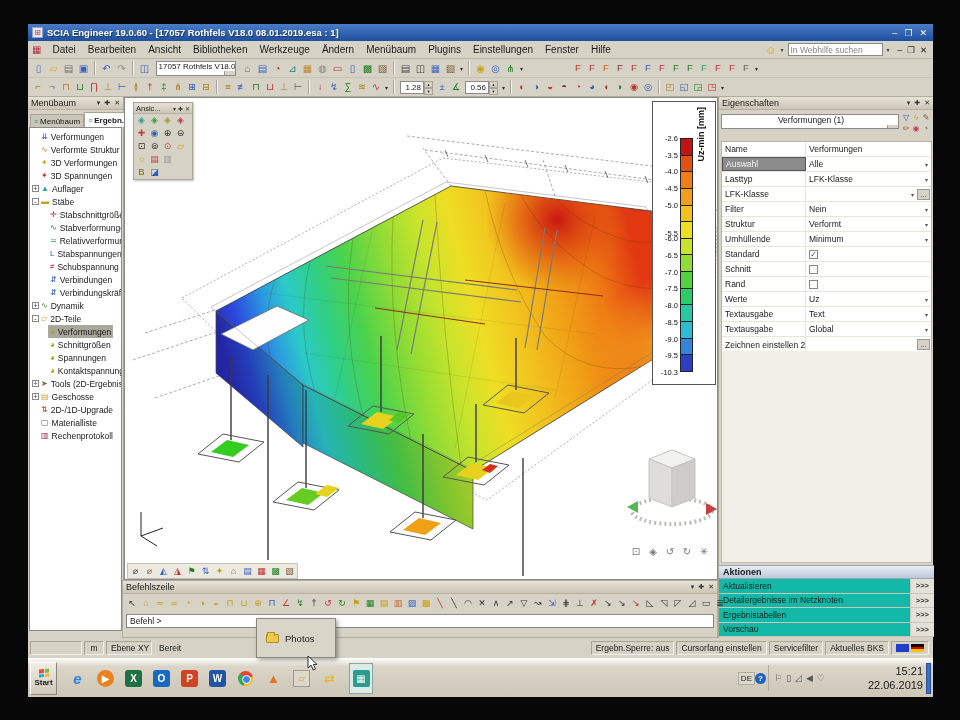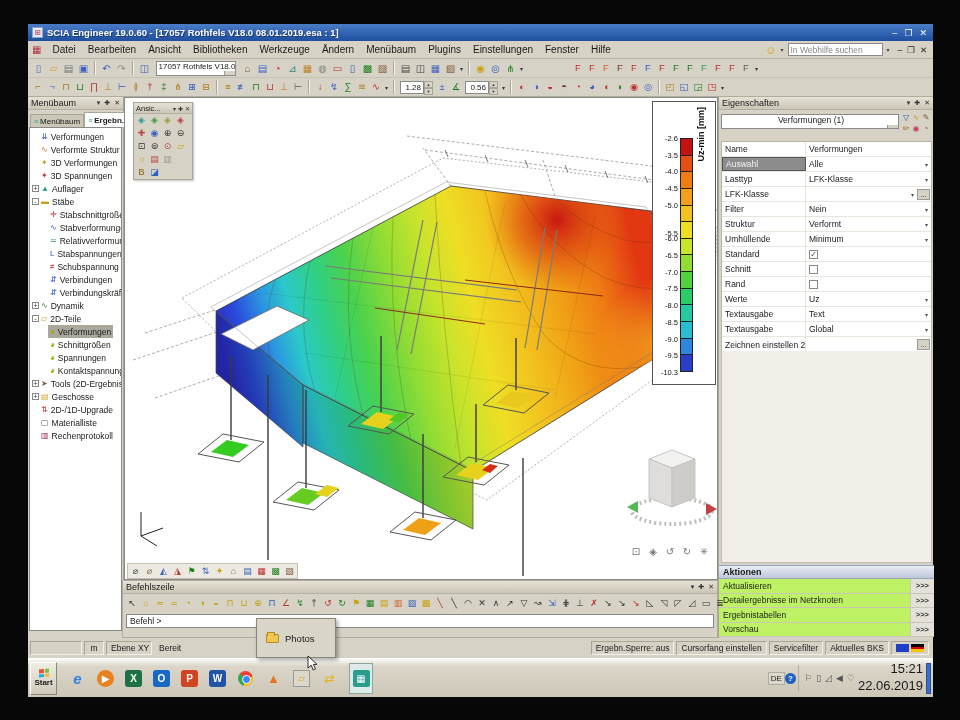--- a/index.html
+++ b/index.html
@@ -98,21 +98,21 @@
 .plabel{width:84px;padding-left:3px;border-right:1px solid #e8e5dc;display:flex;align-items:center;white-space:nowrap;overflow:hidden;}
 .prow.selected .plabel{background:#8c8c8c;color:#f4f4f4;border:1px solid #555;}
 .pval{flex:1;display:flex;align-items:center;padding-left:3px;position:relative;white-space:nowrap;}
 .pcaret{position:absolute;right:3px;font-size:6px;color:#555;}
 .pcaret.shift{right:17px;}
 .pellipsis{position:absolute;right:1px;top:2px;width:13px;height:11px;background:#d6d2c6;border:1px solid #999;font-size:7px;line-height:9px;text-align:center;}
 .pcheck{width:9px;height:9px;border:1px solid #888;background:#fff;font-size:8px;line-height:8px;text-align:center;color:#444;}
 .rp-empty{position:absolute;left:2px;top:254px;width:211px;height:212px;background:#f1efe8;border:1px solid #c0bcb0;border-top:none;}
 .actions{position:absolute;left:0;top:468px;width:215px;}
 .actions-head{height:14px;background:linear-gradient(#e9edf5,#bec8da);border-top:1px solid #9aa4b8;border-bottom:1px solid #9aa4b8;font-size:9px;font-weight:bold;display:flex;align-items:center;padding:0 4px;}
-.action-row{height:14.5px;background:#bef264;border-bottom:1px solid #cac6ba;display:flex;align-items:stretch;font-size:8.5px;}
+.action-row{height:14.5px;background:#14b8a6;border-bottom:1px solid #cac6ba;display:flex;align-items:stretch;font-size:8.5px;}
 .action-label{display:flex;align-items:center;padding-left:4px;flex:1;white-space:nowrap;overflow:hidden;}
 .action-arrow{border-left:1px solid #cac6ba;padding:0 5px;font-size:7.5px;font-weight:bold;color:#333;background:#e4e1d8;display:flex;align-items:center;}
 
 
 .cmdpanel{position:absolute;left:94px;top:556px;width:596px;height:58px;background:#d6d2c6;border:1px solid #b0ac9e;}
 .cmd-icons{display:flex;align-items:center;padding:1px 2px;height:17px;}
 .cmd-icons .ticon{width:14px;height:14px;font-size:9px;line-height:14px;}
 .cmd-right{margin-left:auto;display:flex;}
 .cmd-input{margin:3px 3px 0 3px;height:14px;background:#fff;border:1px solid #888;font-size:8.5px;display:flex;align-items:center;padding-left:3px;}
 
@@ -139,21 +139,21 @@
 .tb-app.bordered{border:1px solid #999;background:#dcd8cc;font-size:9px;}
 .chromeball{width:15px;height:15px;border-radius:50%;background:conic-gradient(from -45deg,#ea4335 0 33%,#fbbc05 33% 66%,#34a853 66% 100%);position:relative;}
 .chromeball::after{content:"";position:absolute;left:4px;top:4px;width:7px;height:7px;border-radius:50%;background:#4285f4;border:1.5px solid #fff;}
 .scia-active{width:24px;height:31px;background:#dcebe8;border:1px solid #8aa6a2;display:flex;align-items:center;justify-content:center;}
 .scia-inner{width:17px;height:17px;background:#2a9d8f;border-radius:2px;color:#fff;font-size:10px;line-height:17px;text-align:center;font-weight:bold;}
 .tray{margin-left:auto;display:flex;align-items:center;}
 .lang-box{border:1px solid #b0ac9e;padding:0 2px;font-size:8px;height:13px;line-height:12px;background:#dcd8cc;}
 .help-ball{width:11px;height:11px;border-radius:50%;background:#2060c0;color:#fff;font-size:8px;font-weight:bold;text-align:center;line-height:11px;}
 .tray-icons{display:flex;align-items:center;gap:4px;border-left:1px solid #b0ac9e;padding-left:5px;margin-left:2px;height:26px;}
 .tray-icons span{font-size:9px;color:#555;}
-.clock{font-size:13px;text-align:right;line-height:1.3;padding:0 3px;}
+.clock{font-size:11px;text-align:right;line-height:1.3;padding:0 3px;margin-left:40px;}
 .show-desktop{width:5px;height:31px;background:#3a6fc4;border:1px solid #28509a;flex:none;}
 
 
 .photos-popup{position:absolute;left:228px;top:594px;width:80px;height:40px;background:#dad5c9;border:1px solid #8a8678;box-shadow:2px 2px 4px rgba(0,0,0,.35);z-index:40;display:flex;align-items:center;padding-left:9px;gap:6px;}
 .folder-glyph{width:13px;height:9px;background:#f0c850;border:1px solid #b09020;border-radius:1px;position:relative;flex:none;}
 .folder-glyph::before{content:"";position:absolute;left:0;top:-3px;width:6px;height:3px;background:#f0c850;border:1px solid #b09020;border-bottom:none;}
 .popup-label{font-size:9.5px;}
 .cursor{position:absolute;left:279px;top:631px;z-index:60;}
 </style>
 </head>

